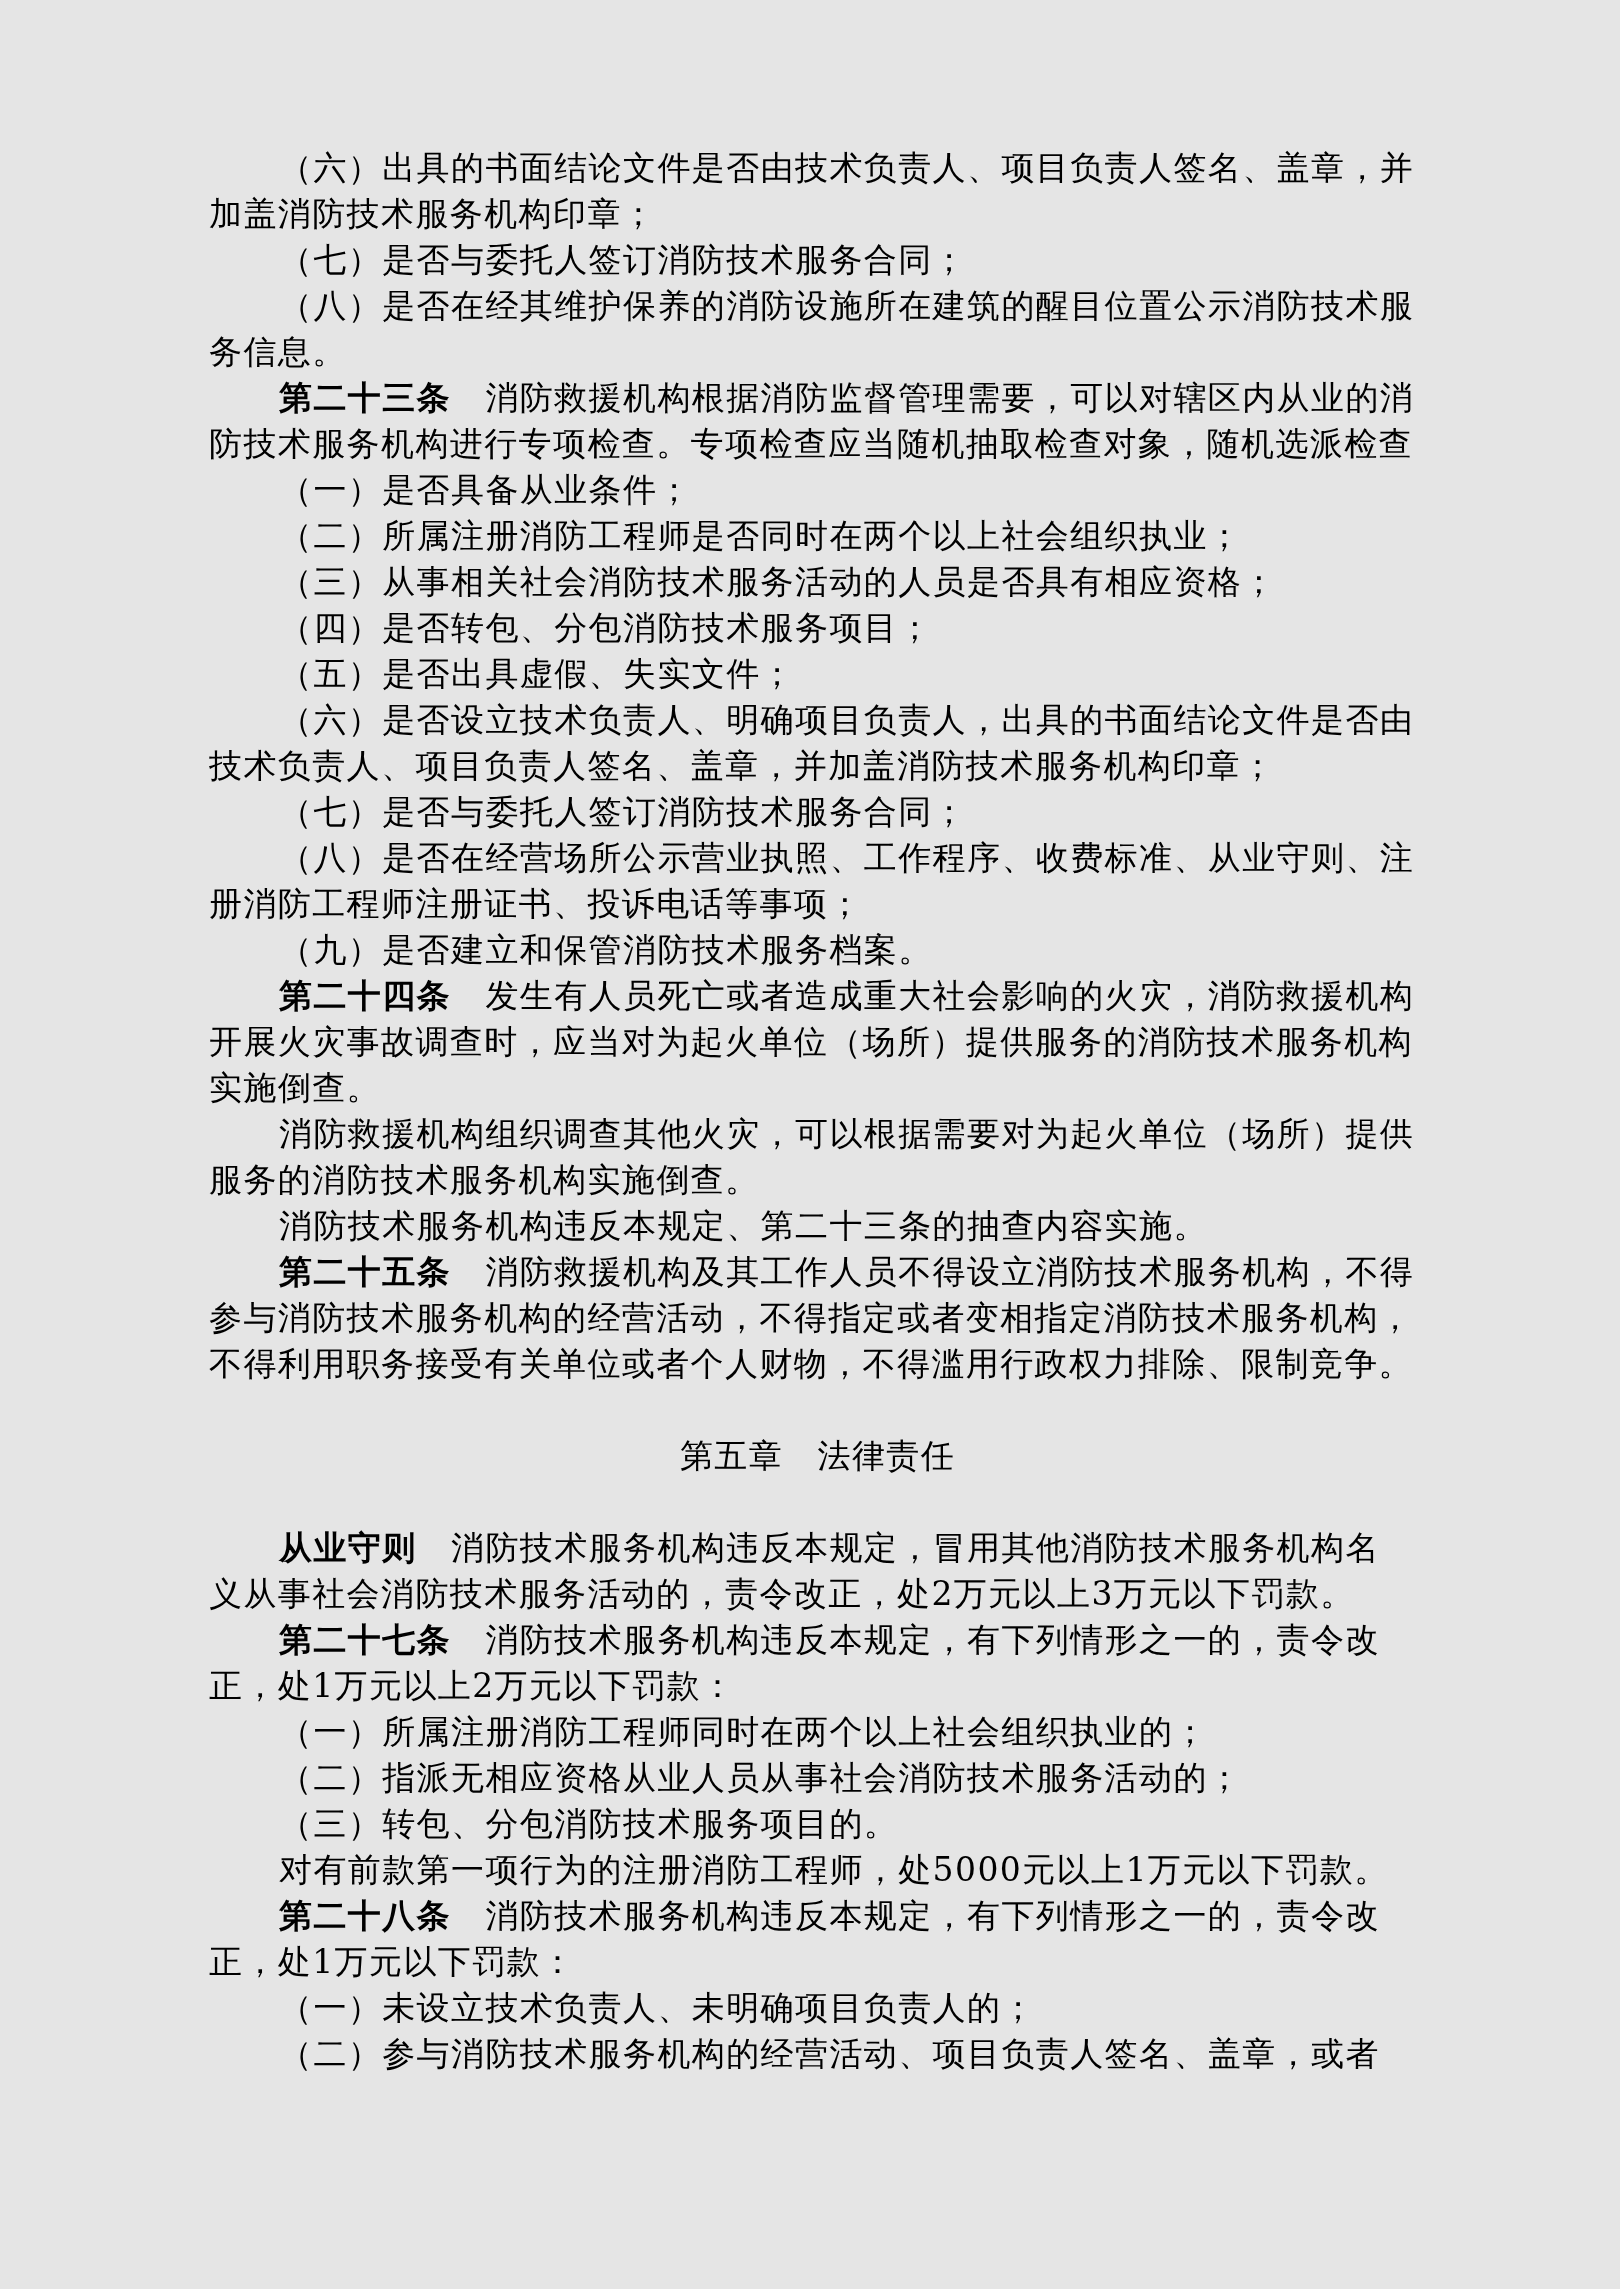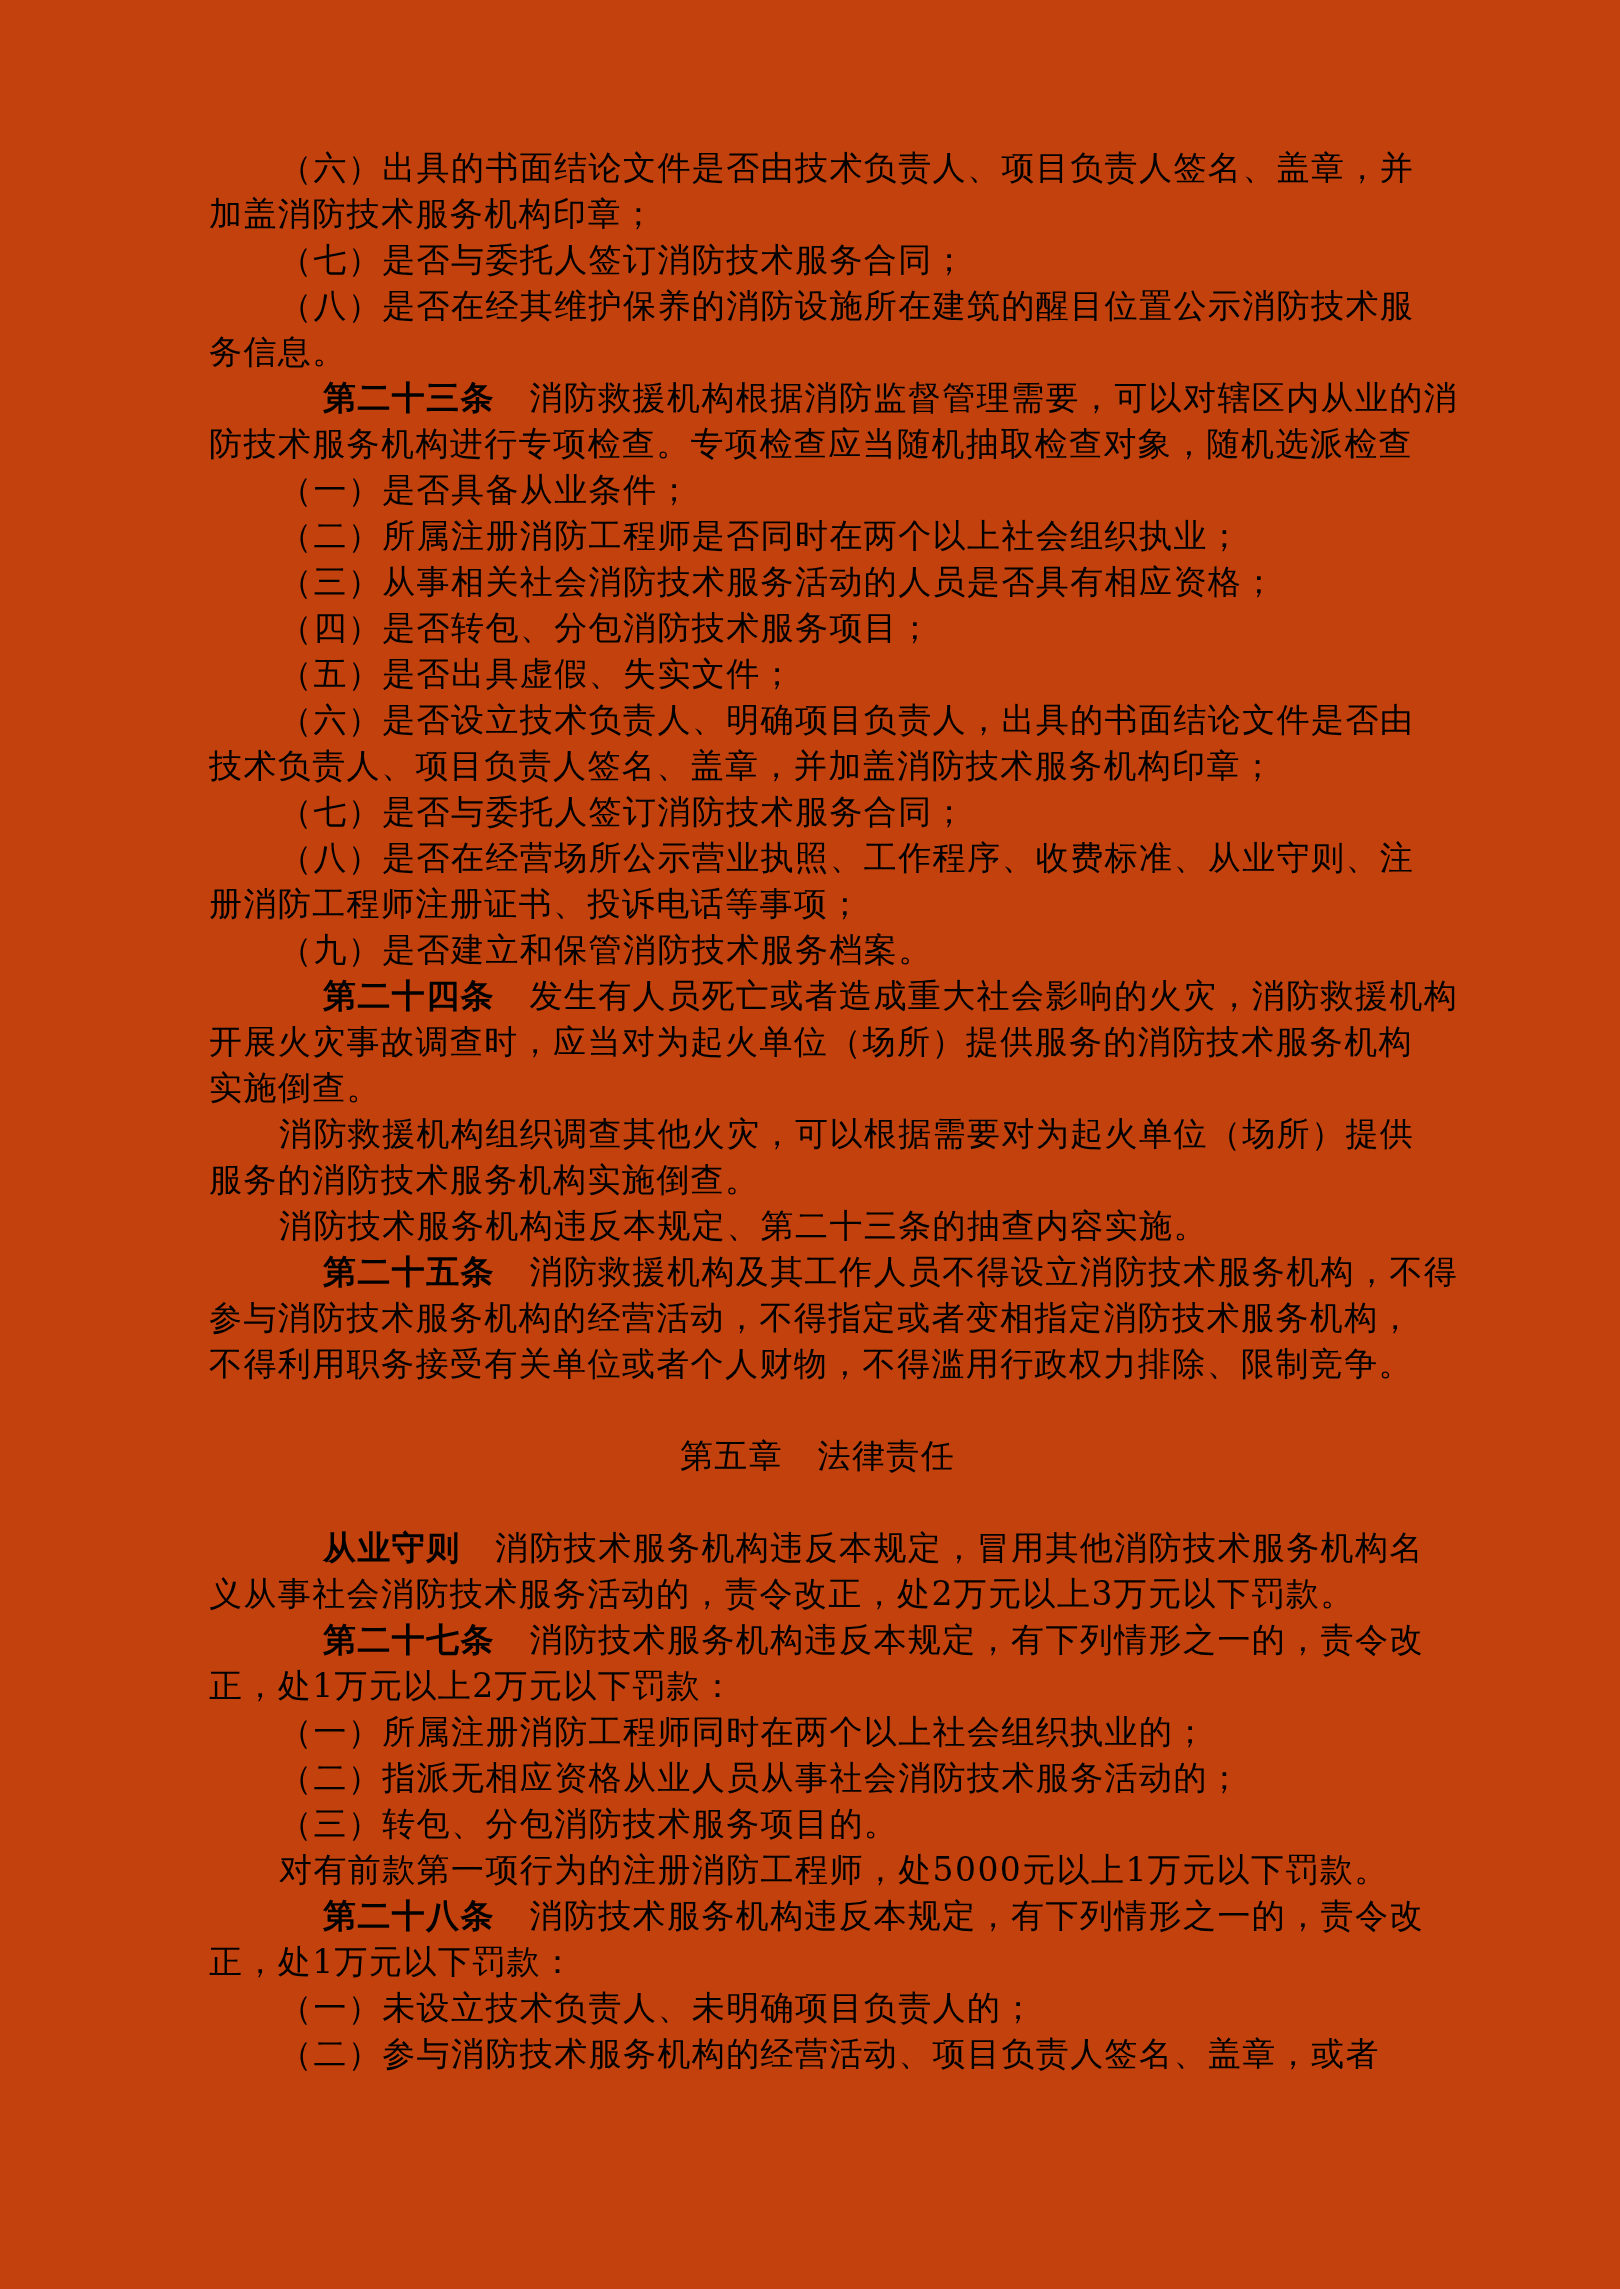--- a/index.html
+++ b/index.html
@@ -35,27 +35,26 @@
   }
   .line.heading {
     text-align: center;
     text-indent: 0;
   }
   .line.blank {
     
   }
   .article-no {
     font-weight: 700;
-    margin-left: 44px;
   }
 </style>
 </head>
 <body>
 
-<div class="page" style="background: #c2410c;">
+<div class="page" style="background: #e5e5e5;">
   <div class="doc-body" style="color: rgb(0, 0, 0);">
       <div class="line body indent">（六）出具的书面结论文件是否由技术负责人、项目负责人签名、盖章，并</div>
       <div class="line body">加盖消防技术服务机构印章；</div>
       <div class="line body indent">（七）是否与委托人签订消防技术服务合同；</div>
       <div class="line body indent">（八）是否在经其维护保养的消防设施所在建筑的醒目位置公示消防技术服</div>
       <div class="line body">务信息。</div>
       <div class="line body indent"><span class="article-no">第二十三条</span>　消防救援机构根据消防监督管理需要，可以对辖区内从业的消</div>
       <div class="line body">防技术服务机构进行专项检查。专项检查应当随机抽取检查对象，随机选派检查</div>
       <div class="line body indent">（一）是否具备从业条件；</div>
       <div class="line body indent">（二）所属注册消防工程师是否同时在两个以上社会组织执业；</div>

